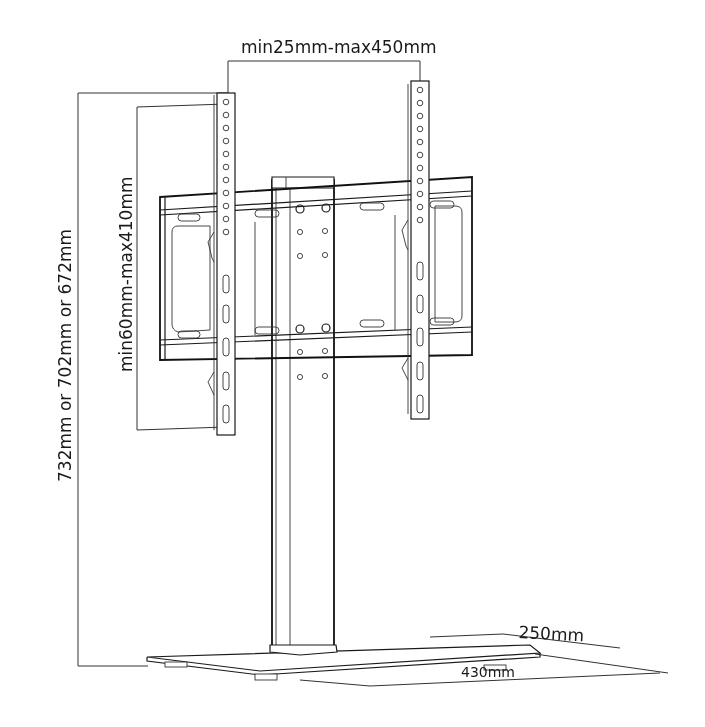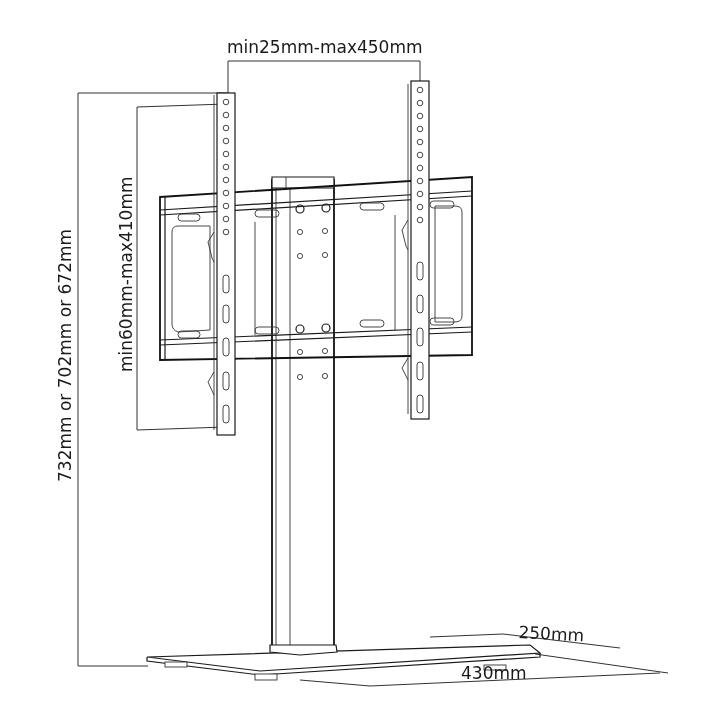--- a/index.html
+++ b/index.html
@@ -145,21 +145,21 @@
     <rect class="ln-thin" x="417" y="262" width="6" height="18" rx="3"></rect>
     <rect class="ln-thin" x="417" y="295" width="6" height="18" rx="3"></rect>
     <rect class="ln-thin" x="417" y="328" width="6" height="18" rx="3"></rect>
     <rect class="ln-thin" x="417" y="362" width="6" height="18" rx="3"></rect>
     <rect class="ln-thin" x="417" y="395" width="6" height="18" rx="3"></rect>
     <path class="ln-thin" d="M408,220 L402,230 L406,246 L408,250"></path>
     <path class="ln-thin" d="M408,358 L402,368 L408,380"></path>
   </g>
 </svg>
 
-<div class="lbl" style="left:227px; top:39px; font-size:17px;">min25mm-max450mm</div>
+<div class="lbl" style="left:241px; top:39px; font-size:17px;">min25mm-max450mm</div>
 
 <div class="lbl rot" style="left:118px; top:372px; font-size:17px;">min60mm-max410mm</div>
 
 <div class="lbl rot" style="left:57px; top:482px; font-size:17px;">732mm or 702mm or 672mm</div>
 
 <div class="lbl" style="left:519px; top:624px; font-size:17px; transform: rotate(3deg); transform-origin:left top;">250mm</div>
 
-<div class="lbl" style="left:461px; top:665px; font-size:17px;">430mm</div>
+<div class="lbl" style="left:461px; top:665px; font-size:14px;">430mm</div>
 
 </body></html>

